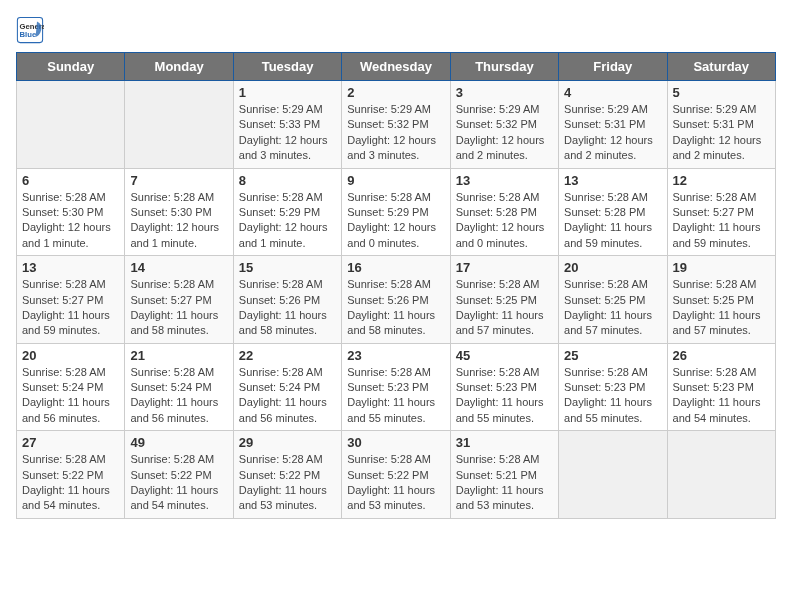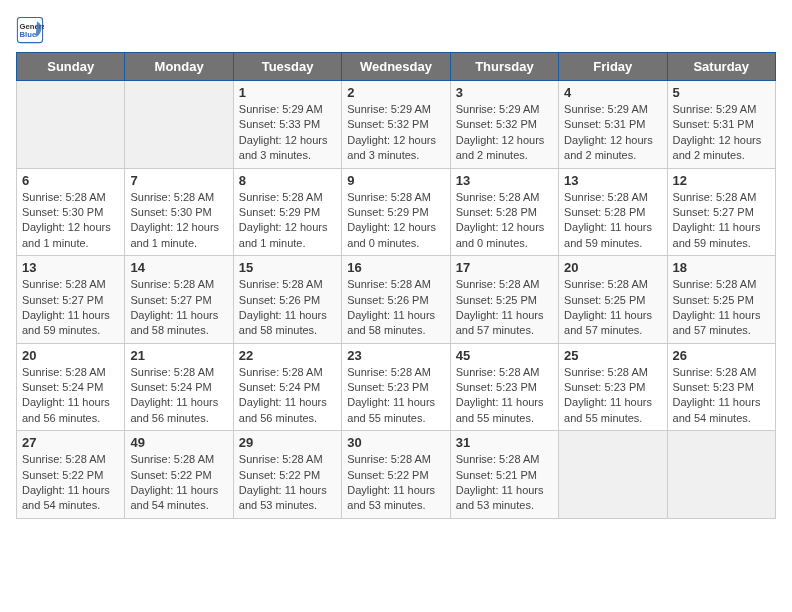--- a/index.html
+++ b/index.html
@@ -197,21 +197,21 @@
         </td>
         <td>
           <span class="day-number">17</span>
           <div class="day-info">Sunrise: 5:28 AM<br>Sunset: 5:25 PM<br>Daylight: 11 hours and 57 minutes.</div>
         </td>
         <td>
           <span class="day-number">20</span>
           <div class="day-info">Sunrise: 5:28 AM<br>Sunset: 5:25 PM<br>Daylight: 11 hours and 57 minutes.</div>
         </td>
         <td>
-          <span class="day-number">18</span>
+          <span class="day-number">19</span>
           <div class="day-info">Sunrise: 5:28 AM<br>Sunset: 5:25 PM<br>Daylight: 11 hours and 57 minutes.</div>
         </td>
       </tr>
       <tr>
         <td>
           <span class="day-number">20</span>
           <div class="day-info">Sunrise: 5:28 AM<br>Sunset: 5:24 PM<br>Daylight: 11 hours and 56 minutes.</div>
         </td>
         <td>
           <span class="day-number">21</span>

